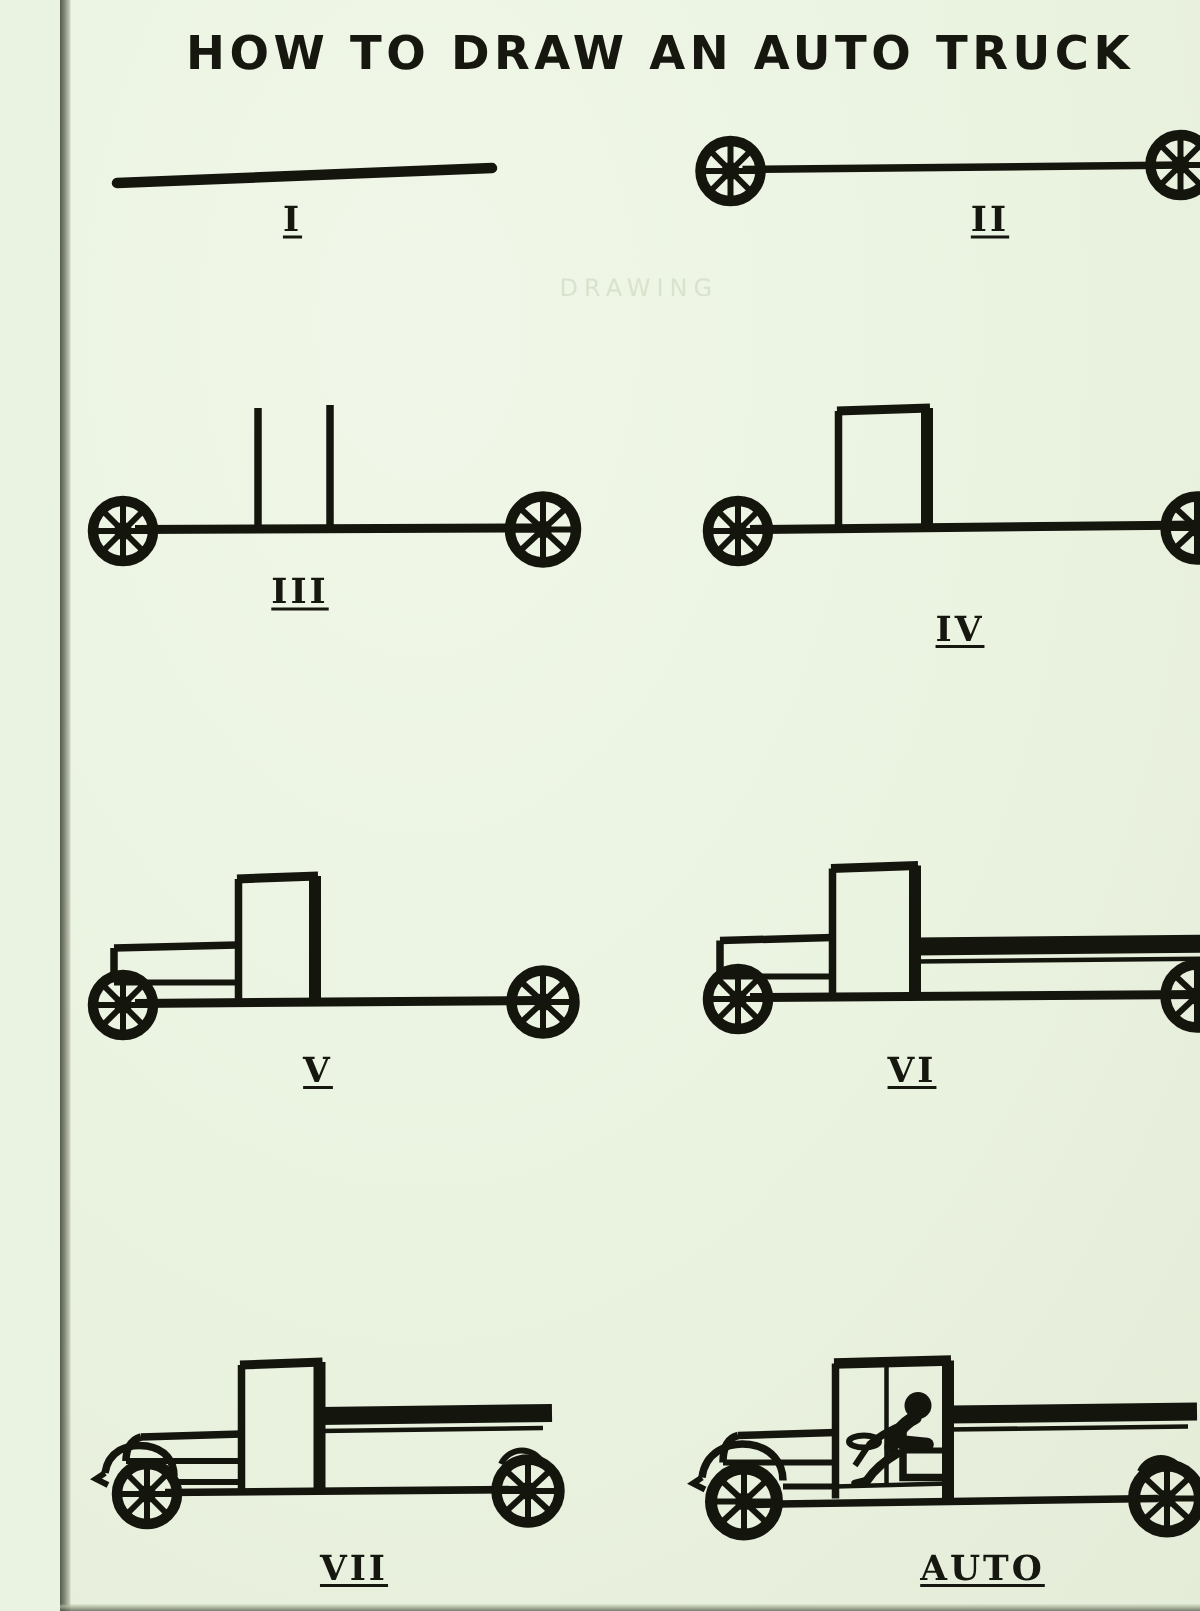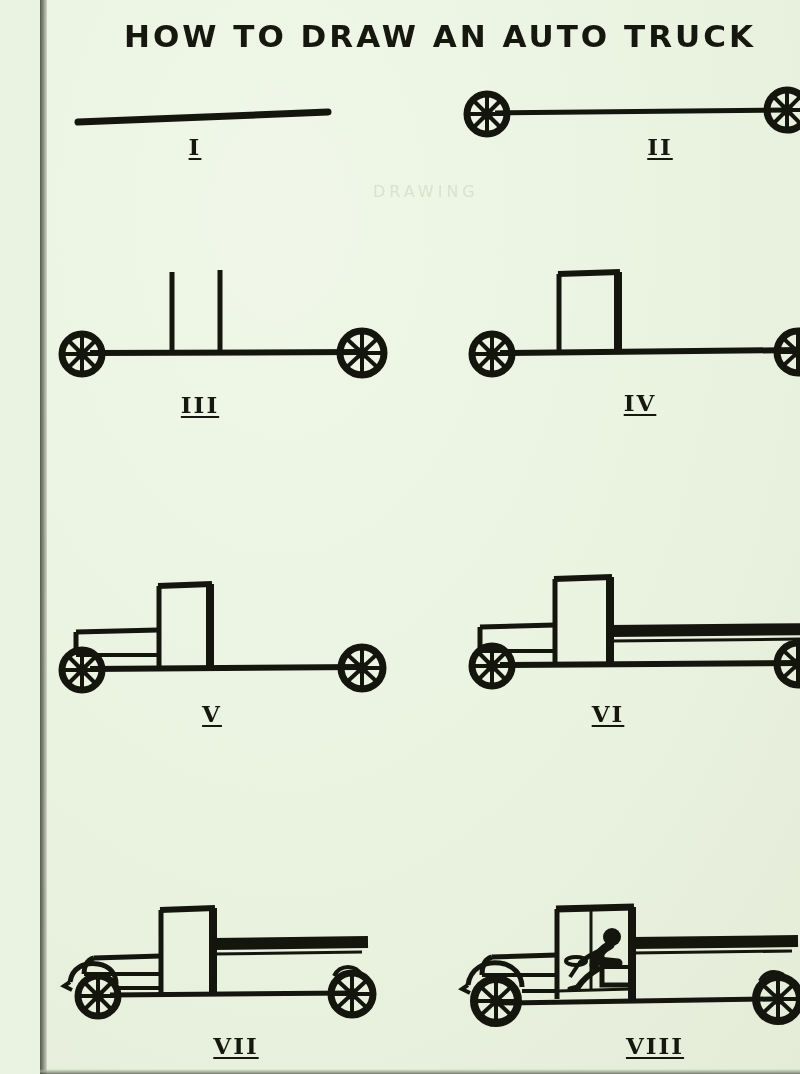--- a/index.html
+++ b/index.html
@@ -142,21 +142,21 @@
       <circle cx="312" cy="93" r="22" fill="none" stroke="#14160e" stroke-width="7"></circle>
       <circle cx="312" cy="93" r="6" fill="#14160e"></circle>
       <g stroke="#14160e" stroke-width="4">
         <line x1="312" y1="73" x2="312" y2="113"></line>
         <line x1="292" y1="93" x2="332" y2="93"></line>
         <line x1="297" y1="79" x2="327" y2="107"></line>
         <line x1="327" y1="79" x2="297" y2="107"></line>
       </g>
     </svg>
   </div>
-  <div class="step-label" style="left:160px; top:391px;">III</div>
+  <div class="step-label" style="left:160px; top:381px;">III</div>
 
   <div class="step" style="left:420px; top:260px;">
     <svg width="370" height="130" viewBox="0 0 370 130">
       <path d="M40,93 L340,90" stroke="#14160e" stroke-width="6" fill="none"></path>
 
       <path d="M98,14 L160,12" stroke="#14160e" stroke-width="6" fill="none"></path>
       <line x1="99" y1="14" x2="99" y2="93" stroke="#14160e" stroke-width="5"></line>
       <line x1="158" y1="12" x2="158" y2="93" stroke="#14160e" stroke-width="8"></line>
 
       <circle cx="32" cy="94" r="20" fill="none" stroke="#14160e" stroke-width="7"></circle>
@@ -171,21 +171,21 @@
       <circle cx="338" cy="92" r="21" fill="none" stroke="#14160e" stroke-width="7"></circle>
       <circle cx="338" cy="92" r="6" fill="#14160e"></circle>
       <g stroke="#14160e" stroke-width="4">
         <line x1="338" y1="73" x2="338" y2="111"></line>
         <line x1="319" y1="92" x2="357" y2="92"></line>
         <line x1="324" y1="79" x2="352" y2="105"></line>
         <line x1="352" y1="79" x2="324" y2="105"></line>
       </g>
     </svg>
   </div>
-  <div class="step-label" style="left:600px; top:389px;text-decoration:underline;">IV</div>
+  <div class="step-label" style="left:600px; top:406px;text-decoration:underline;">IV</div>
 
   <div class="step" style="left:10px; top:572px;">
     <svg width="360" height="130" viewBox="0 0 360 130">
       <path d="M40,97 L310,95" stroke="#14160e" stroke-width="6" fill="none"></path>
 
       <path d="M108,14 L162,12" stroke="#14160e" stroke-width="6" fill="none"></path>
       <line x1="109" y1="14" x2="109" y2="97" stroke="#14160e" stroke-width="5"></line>
       <line x1="160" y1="12" x2="160" y2="97" stroke="#14160e" stroke-width="8"></line>
 
       <path d="M26,60 L108,58" stroke="#14160e" stroke-width="5" fill="none"></path>
@@ -348,14 +348,14 @@
       <circle cx="326" cy="104" r="22" fill="none" stroke="#14160e" stroke-width="8"></circle>
       <circle cx="326" cy="104" r="6" fill="#14160e"></circle>
       <g stroke="#14160e" stroke-width="4">
         <line x1="326" y1="84" x2="326" y2="124"></line>
         <line x1="306" y1="104" x2="346" y2="104"></line>
         <line x1="311" y1="90" x2="341" y2="118"></line>
         <line x1="341" y1="90" x2="311" y2="118"></line>
       </g>
     </svg>
   </div>
-  <div class="step-label" style="left:615px; top:1032px;">VIII</div>
+  <div class="step-label" style="left:615px; top:1032px;">AUTO</div>
 </div>
 
 </body></html>

